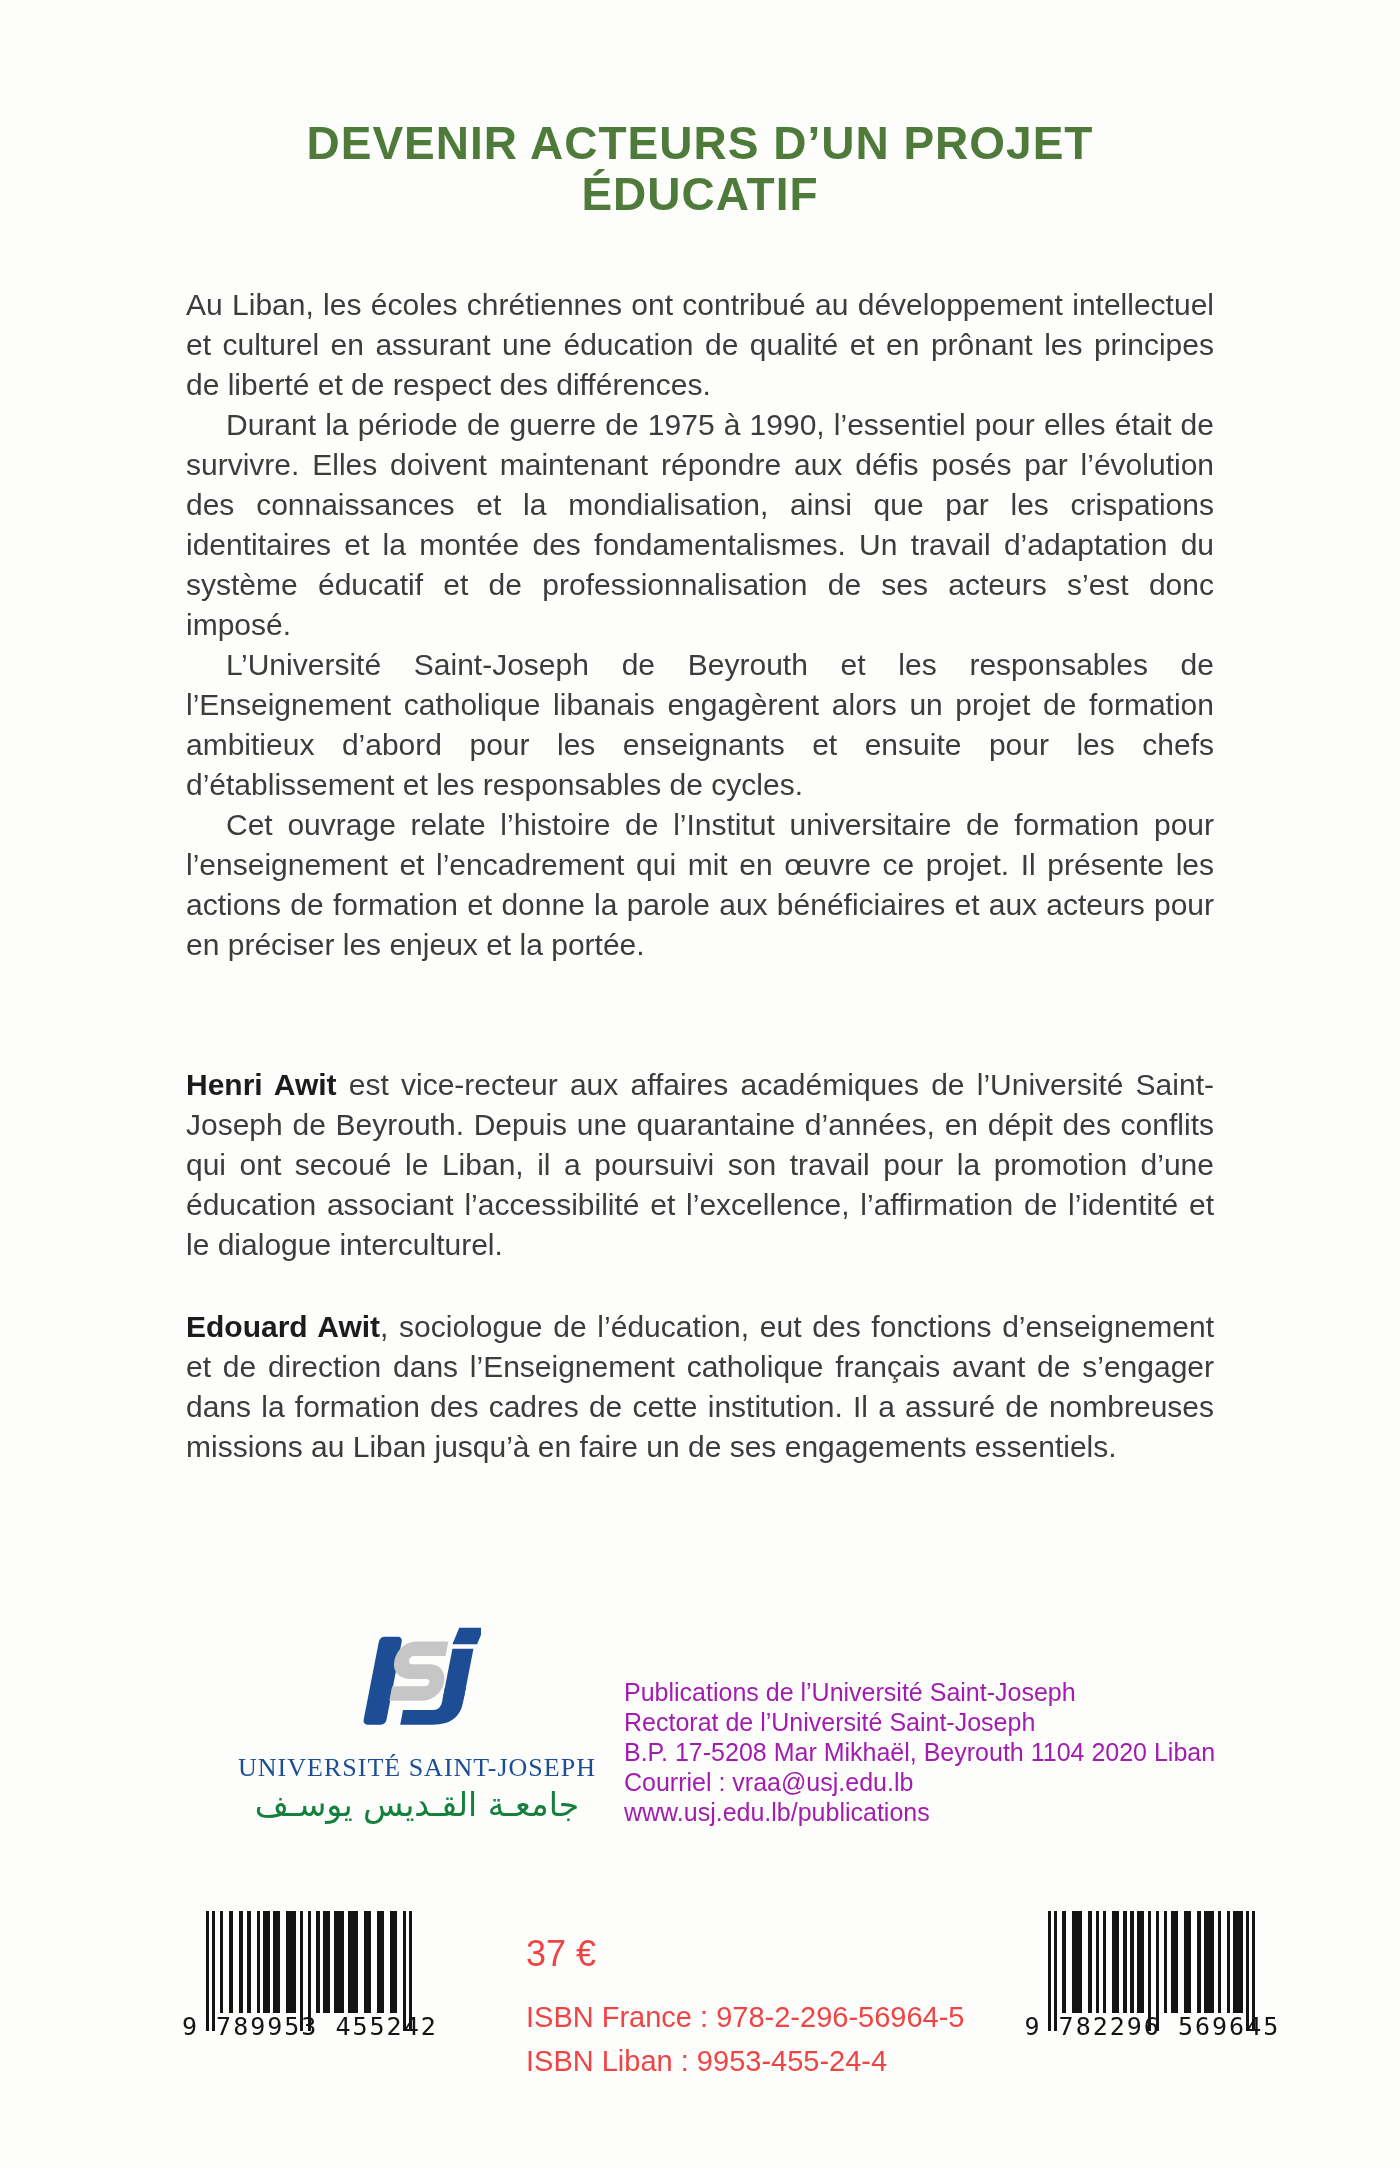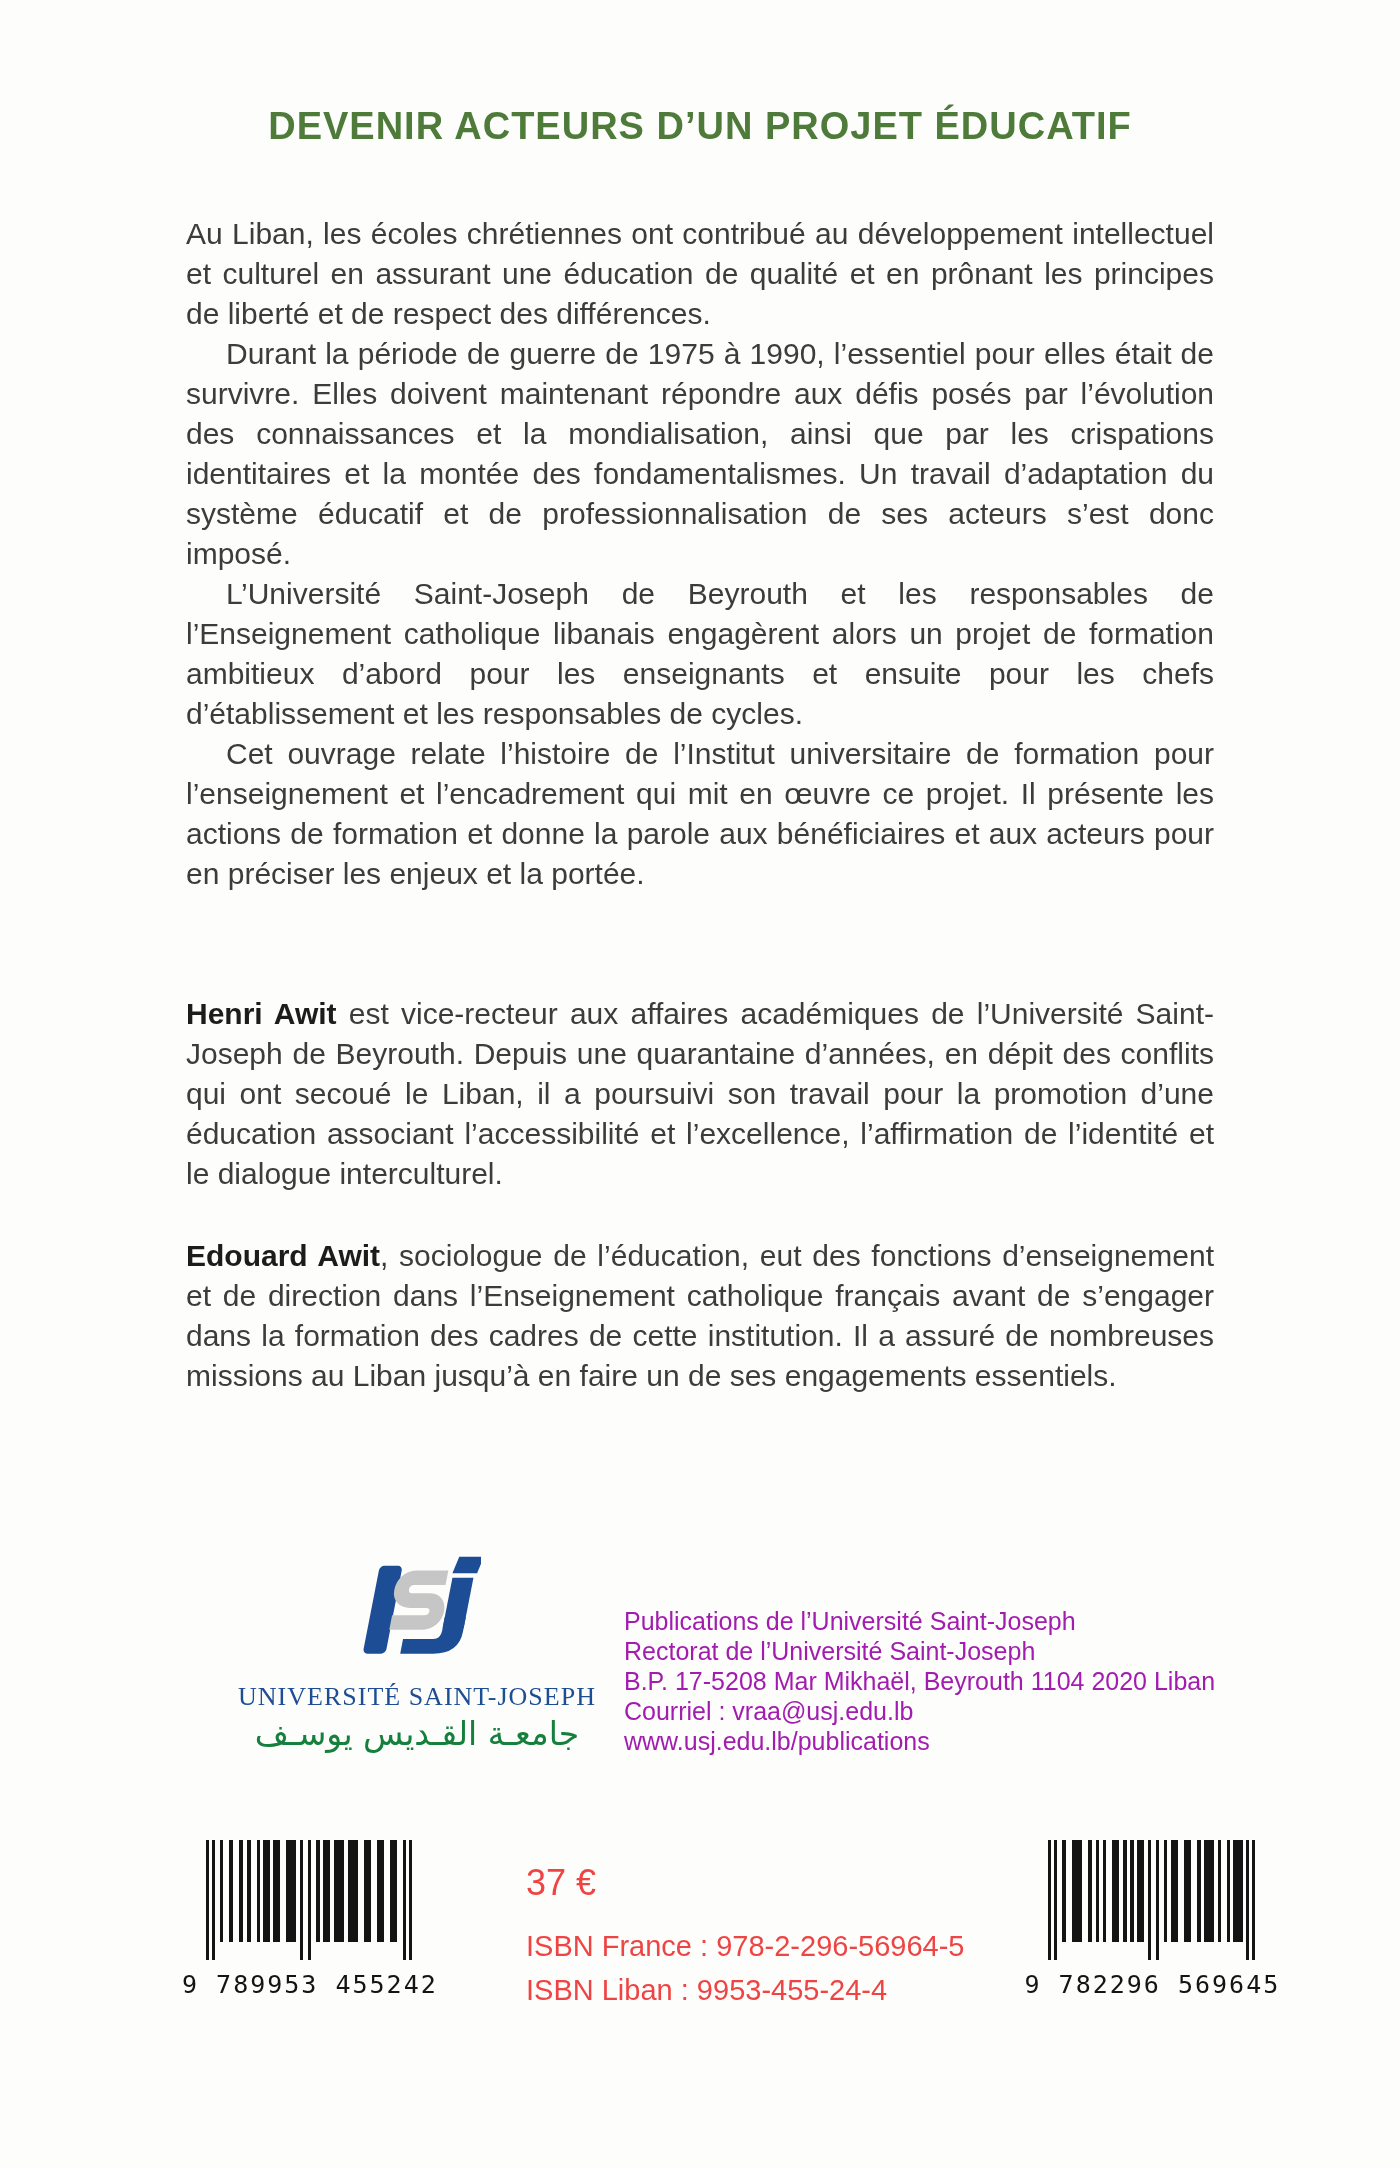--- a/index.html
+++ b/index.html
@@ -10,24 +10,24 @@
     background:#fdfdfb;
     overflow:hidden;
     font-family:"Liberation Sans", sans-serif;
   }
   .content{
     position:absolute;
     left:186px;top:0;
     width:1028px;
   }
   .book-title{
-    margin:4px;
+    margin:16px;
     padding-top:102px;
     text-align:center;
-    font-size:38px;
+    font-size:46px;
     font-weight:bold;
     letter-spacing:1px;
     color:#4e7b3a;
     line-height:1.1;
   }
   .synopsis{
     margin-top:66px;
     color:#3c3c3c;
     font-size:30px;
     font-weight:300;
@@ -106,21 +106,20 @@
   .bar{flex:0 0 auto;height:102px;background:#141414;}
   .bar.guard{height:120px;}
   .bc-digits{
     position:absolute;
     top:101px;left:-24px;
     font-family:"DejaVu Sans Mono", monospace;
     font-size:25px;
     letter-spacing:2px;
     color:#141414;
     white-space:pre;
-    margin-top:29px;
   }
   .pricing{
     margin-left:76px;
     margin-top:22px;
     color:#ef4444;
     flex:0 0 auto;
   }
   .price{
     font-size:36px;
     margin-bottom:20px;

